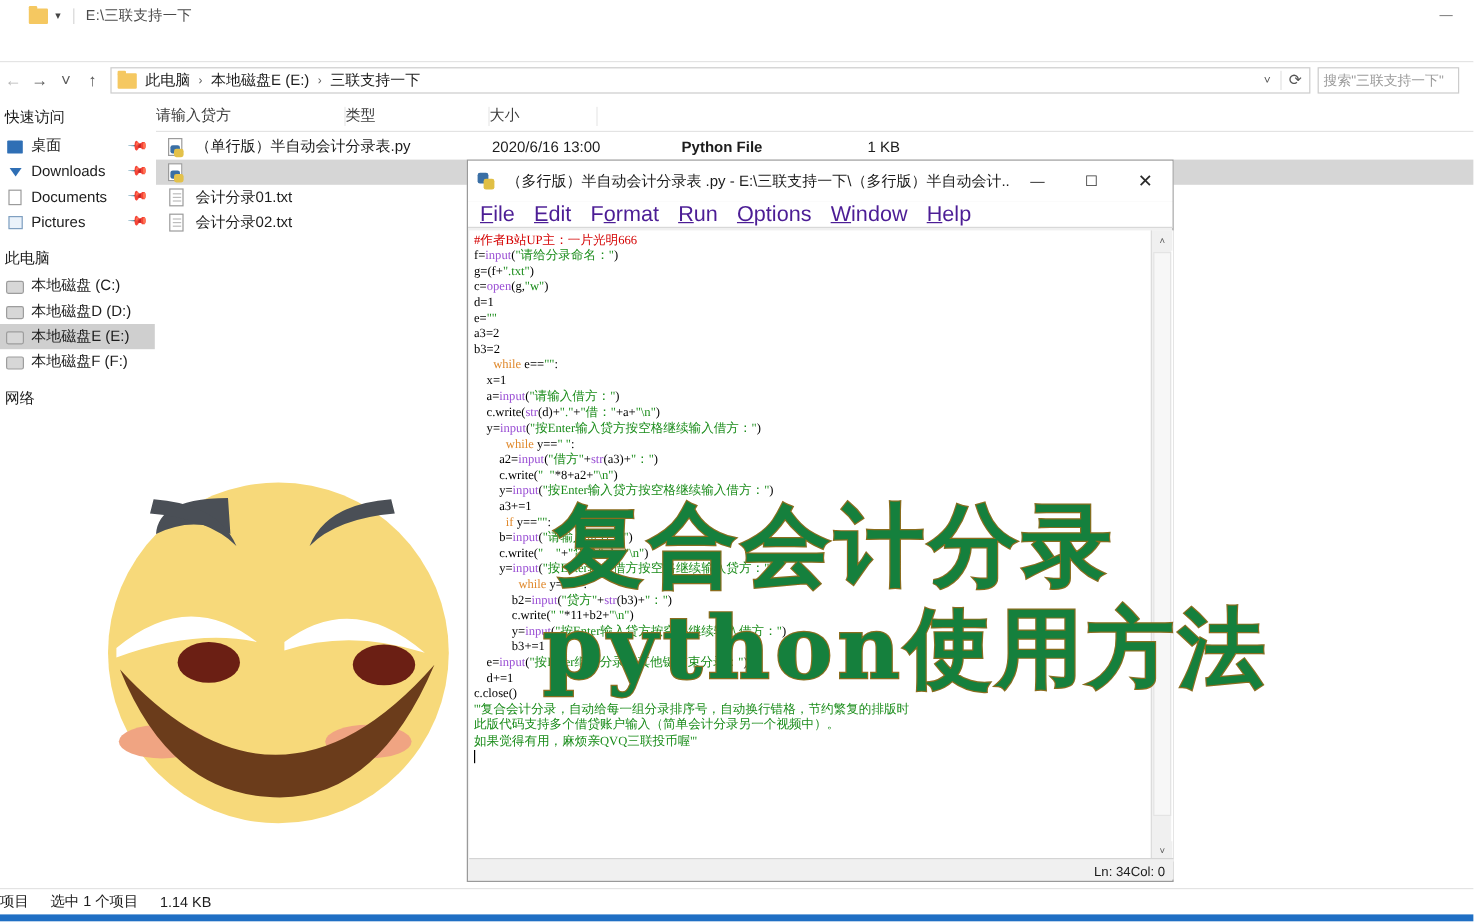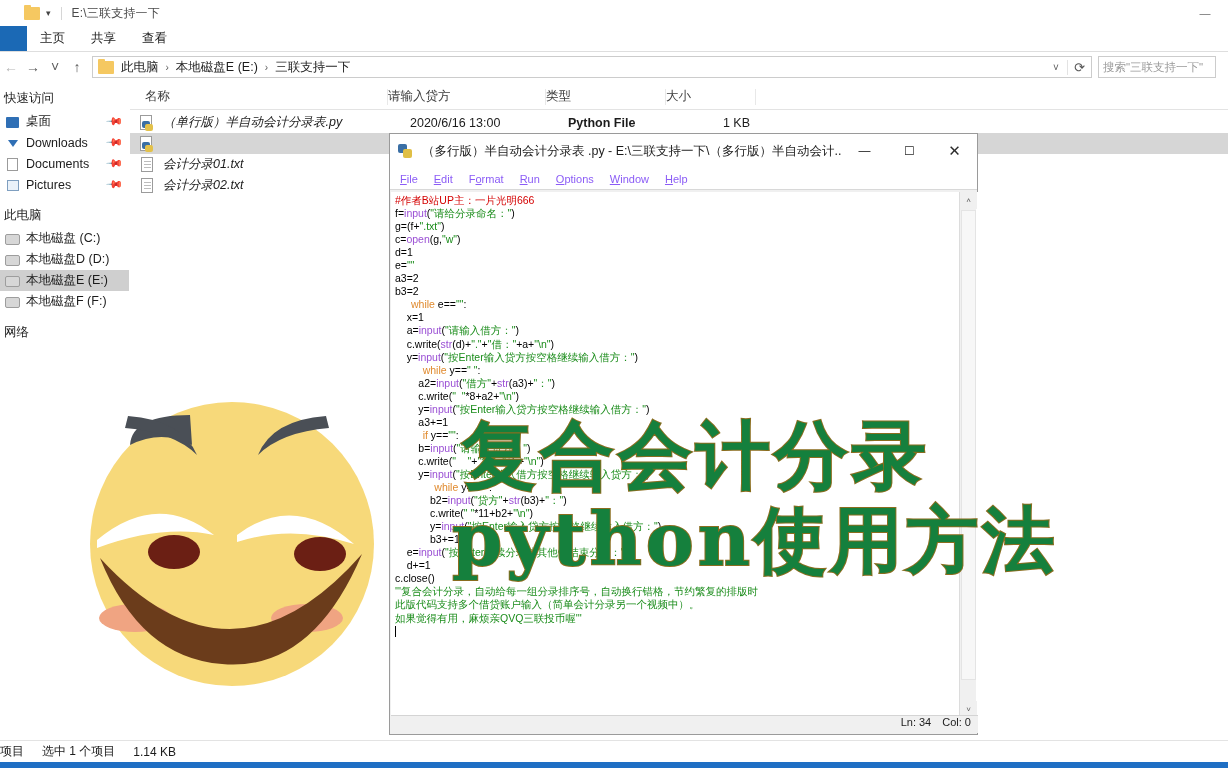--- a/index.html
+++ b/index.html
@@ -92,21 +92,21 @@
   .sb-ico { width:16px; height:16px; margin-right:5px; flex:0 0 16px; position:relative; }
   .sb-label { white-space:nowrap; }
   .pin { position:absolute; right:7px; top:4px; font-size:11px; color:#8c8c8c; transform:rotate(45deg);}
   .ico-drive{ width:15px;height:11px;margin-top:3px;background:#d7d7d7;border:1px solid #9d9d9d;border-radius:2px;}
 
   
   .filelist { position:absolute; left:130px; top:112px; width:1098px; height:628px; }
   .frow { height:21px; display:flex; align-items:center; font-size:12.5px; color:#1c1c1c; }
   .frow.selected { background:#d6d6d6; }
   .f-ico { width:18px; margin-left:8px; margin-right:7px; display:flex; justify-content:center;}
-  .f-name { width:247px; white-space:nowrap; overflow:hidden;font-style:italic;}
+  .f-name { width:247px; white-space:nowrap; overflow:hidden;}
   .f-date { width:158px; color:#1c1c1c;}
   .f-type { width:120px;font-weight:bold; }
   .f-size { width:62px; text-align:right; }
 
   .doc-glyph { width:12px;height:15px;background:#fff;border:1px solid #9b9b9b; position:relative;}
   .doc-glyph:after{content:"";position:absolute;left:2px;top:3px;width:7px;height:1px;
     box-shadow:0 3px 0 #bcbcbc, 0 6px 0 #bcbcbc; background:#bcbcbc;}
   .py-glyph { position:relative; width:14px;height:16px; }
   .py-glyph .pg-page{position:absolute;left:0;top:0;width:12px;height:15px;background:#fff;border:1px solid #9b9b9b;}
   .py-glyph .pg-b1{position:absolute;left:2px;top:6px;width:8px;height:7px;background:#3a6fa5;border-radius:2px;}
@@ -139,50 +139,50 @@
   .idle-title-txt{ font-size:12.5px;color:#1c1c1c; white-space:nowrap; overflow:hidden; flex:1;}
   .idle-wbtns{ display:flex; }
   .idle-wbtn{ width:45px;height:34px;display:flex;align-items:center;justify-content:center;
               font-size:12px; color:#2b2b2b;}
   .idle-wbtn.close{ font-size:15px; }
 
   .idle-menu {
     height:22px; background:#ffffff; display:flex; align-items:center; padding-left:2px;
     border-bottom:1px solid #d8d8d8;
   }
-  .mi { font-size:11px;color:#8b5cf6;padding:0 8px; }
+  .mi { font-size:18px;color:#4c1d95;padding:0 8px; }
 
   .idle-editor {
     position:absolute; left:1px; top:58px; width:587px; height:526px; background:#ffffff;
     overflow:hidden;
   }
   .code {
     position:absolute; left:4px; top:2px; right:20px;
-    font-family:Liberation Sans, sans-serif;
+    font-family:Liberation Serif, serif;
     font-size:10.5px; line-height:13.05px; white-space:pre; color:#000000;
   }
   .k-com{ color:#d40000; }       
   .k-str{ color:#1a8c1a; }       
   .k-bld{ color:#9a4fd4; }       
   .k-kw { color:#e08a2e;margin-left:16px; }       
   .caret { display:inline-block; width:1px; height:11px; background:#000; vertical-align:-2px;}
 
   .vscroll{
     position:absolute; right:1px; top:58px; width:17px; height:526px;
     background:#f0f0f0; border-left:1px solid #dcdcdc;
   }
   .vs-arrow{ width:17px;height:17px;display:flex;align-items:center;justify-content:center;
              font-size:8px;color:#5a5a5a;background:#f0f0f0;}
   .vs-thumb{ position:absolute;left:1px;top:18px;width:15px;height:470px;background:#f7f7f7;
              border:1px solid #e4e4e4;}
   .idle-status{
     position:absolute; left:1px; bottom:1px; width:587px; height:18px;
     background:#f0f0f0; border-top:1px solid #d4d4d4;
-    display:flex; align-items:flex-start; justify-content:flex-end;
-    font-size:11px; color:#1c1c1c; padding-right:7px; gap:11px;
+    display:flex; align-items:flex-end; justify-content:flex-end;
+    font-size:11px; color:#1c1c1c; padding-right:7px; 
   }
 
   
   .overlay {
     position:absolute; left:462px; top:418px; width:700px; height:190px;
     pointer-events:none;
   }
   .ov-line{
     font-family:"DejaVu Serif","Liberation Serif",serif;
     font-weight:700;
@@ -207,26 +207,20 @@
       <span class="folder-ico"></span>
       <span class="qat-caret">▾</span>
       <span class="qat-sep"></span>
       <span class="exp-path-title">E:\三联支持一下</span>
     </div>
     <div class="win-btns">
       <div class="win-btn">—</div>
     </div>
   </div>
 
-  <div class="ribbon">
-    <div class="ribbon-file"></div>
-    <div class="ribbon-tab">主页</div>
-    <div class="ribbon-tab">共享</div>
-    <div class="ribbon-tab">查看</div>
-  </div>
   <div class="ribbon-underline"></div>
 
   <div class="addr-row">
     <div class="nav-btn">←</div>
     <div class="nav-btn active">→</div>
     <div class="nav-btn active">˅</div>
     <div class="nav-btn active">↑</div>
 
     <div class="addr-box">
       <span class="addr-folder folder-ico"></span>
@@ -240,24 +234,20 @@
         <span class="addr-refresh">⟳</span>
       </span>
     </div>
 
     <div class="search-box">
       <span>搜索"三联支持一下"</span>
     </div>
   </div>
 
   <div class="col-head">
-    <div class="col" style="width:258px;padding-left:15px;">
-      <span>名称</span>
-      <span class="divider"></span>
-    </div>
     <div class="col" style="width:158px;">
       <span>请输入贷方</span>
       <span class="divider"></span>
     </div>
     <div class="col" style="width:120px;">
       <span>类型</span>
       <span class="divider"></span>
     </div>
     <div class="col" style="width:90px;">
       <span>大小</span>

